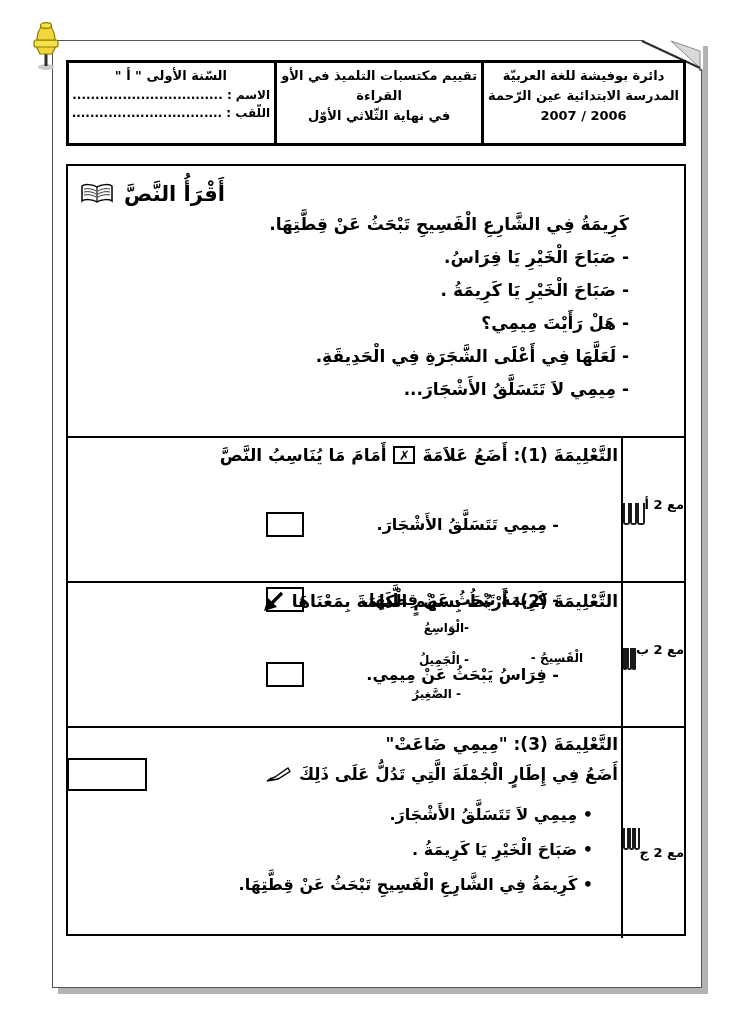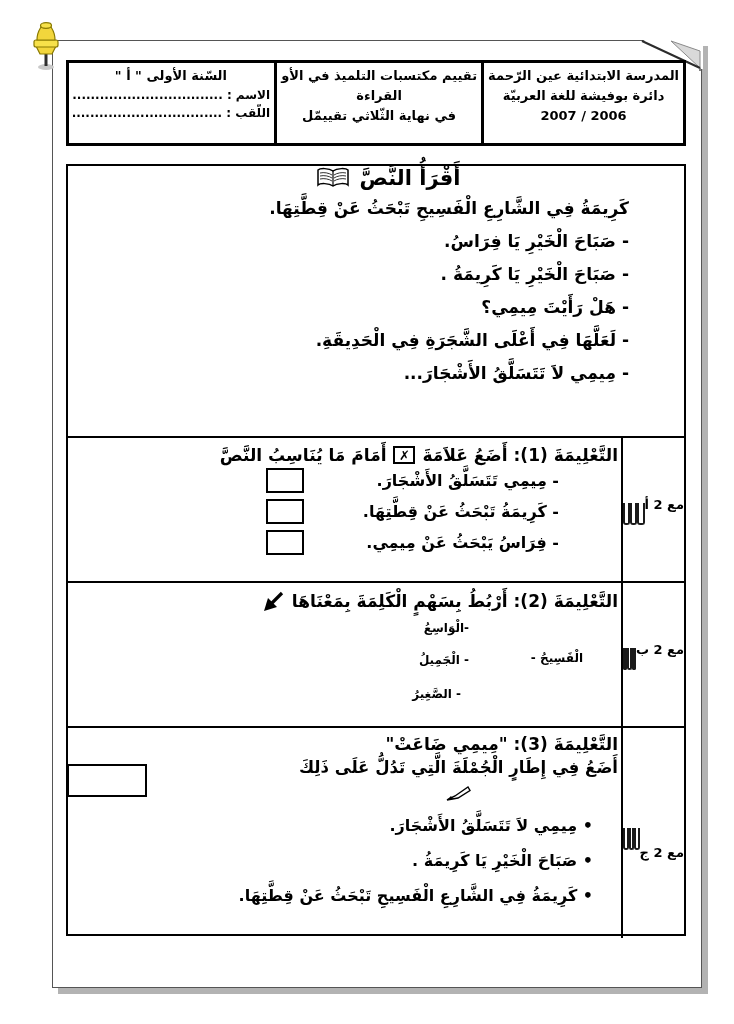--- a/index.html
+++ b/index.html
@@ -29,21 +29,21 @@
   .hcell-class  { flex:1; }
   .hline { white-space:nowrap; }
   .id-line { text-align:right; font-size:12px; line-height:1.5; white-space:nowrap; overflow:hidden; }
 
   
   .main-box {
     position:absolute; left:13px; top:123px; width:620px; height:772px;
     border:2px solid #000; background:#fff;
   }
   .reading { position:absolute; top:0; left:0; right:0; height:270px; direction:rtl; }
-  .reading-title { margin-top:0; text-align:center; font-size:21px; font-weight:bold; }
+  .reading-title { margin-top:16px; text-align:left; font-size:21px; font-weight:bold; }
   .reading-title .t-inner { display:inline-flex; align-items:center; gap:10px; direction:rtl; transform:translateX(12px); }
   .reading-lines { padding:2px 55px 0 10px; }
   .r-line { direction:rtl; text-align:right; font-size:17px; font-weight:bold; line-height:33px; white-space:nowrap; }
 
   .section { position:absolute; left:0; right:0; display:flex; direction:rtl; border-top:2px solid #000; }
   .sec1 { top:270px; height:145px; }
   .sec2 { top:415px; height:145px; }
   .sec3 { top:560px; height:212px; }
 
   .sec-content { flex:1; direction:rtl; position:relative; }
@@ -54,28 +54,28 @@
   .mlabel { font-size:13px; font-weight:bold; margin-top:3px; white-space:nowrap; }
   .mbox { width:30px; height:22px; border:2px solid #1a1a1a; border-top:none; border-radius:0 0 3px 3px; background:#fff; }
   .mcol-s1 .mlabel, .mcol-s2 .mlabel { margin-bottom:14px; }
   .mcol-s1 .mbox, .mcol-s2 .mbox { margin-top:9px; }
   .mcol-s3 .mlabel { margin-top:40px; margin-bottom:2px; }
   .mcol-s3 .mbox { margin-top:12px; }
 
   .sec-header { display:flex; direction:rtl; align-items:center; gap:7px; padding:7px 3px 0 0; font-size:17px; font-weight:bold; white-space:nowrap; }
   .boxed-x { display:inline-flex; width:22px; height:18px; border:2px solid #000; align-items:center; justify-content:center; font-size:13px; font-weight:bold; background:#fff; }
 
-  .s1-item { position:relative; height:31px; line-height:31px; direction:rtl; text-align:right; padding-right:62px; font-size:16px; font-weight:bold; white-space:nowrap; }
+  .s1-item { position:relative; height:31px; line-height:31px; direction:rtl; text-align:right; padding-right:62px; font-size:16px; font-weight:bold; white-space:nowrap;margin-top:44px; }
   .s1-check { position:absolute; left:198px; top:3px; width:38px; height:25px; border:2px solid #000; background:#fff; }
 
   .s2-abs { position:absolute; font-size:12px; font-weight:bold; white-space:nowrap; direction:rtl; }
 
   .s3-title { direction:rtl; text-align:right; padding:6px 3px 0 0; font-size:17px; font-weight:bold; }
   .s3-instr { display:flex; direction:rtl; align-items:center; justify-content:space-between; padding:4px 3px 0 0; font-size:16.5px; font-weight:bold; }
-  .s3-instr-right { display:flex; direction:rtl; align-items:center; gap:8px; white-space:nowrap;flex-direction:column; }
+  .s3-instr-right { display:flex; direction:rtl; align-items:center; gap:8px; white-space:nowrap; }
   .answer-frame { width:80px; height:33px; border:2px solid #000; background:#fff; margin-left:-1px; }
   .s3-bullet { direction:rtl; text-align:right; padding-right:28px; font-size:16px; font-weight:bold; height:35px; line-height:35px; white-space:nowrap; }
   .s3-bullets { margin-top:6px; }
 </style>
 </head>
 <body>
 
 <div class="canvas">
 
   <svg class="pushpin" width="42" height="54" viewBox="0 0 42 54">
@@ -91,28 +91,28 @@
 
     <svg class="fold" width="62" height="32" viewBox="0 0 62 32">
       <polygon points="0,0 62,0 62,30 59,30" fill="#ffffff"></polygon>
       <polygon points="30,2 59,29 59,12" fill="#d9d9d9" stroke="#8a8a8a" stroke-width="1"></polygon>
       <line x1="1" y1="2" x2="59" y2="29" stroke="#2b2b2b" stroke-width="2"></line>
       <line x1="59" y1="29" x2="59" y2="32" stroke="#555" stroke-width="1.5"></line>
     </svg>
 
     <div class="header-table">
       <div class="hcell hcell-school">
+        <div class="hline">دائرة بوفيشة للغة العربيّة</div>
         <div class="hline">المدرسة الابتدائية عين الرّحمة</div>
-        <div class="hline">دائرة بوفيشة للغة العربيّة</div>
         <div class="hline" dir="rtl">2006 / 2007</div>
       </div>
       <div class="hcell hcell-eval">
         <div class="hline">تقييم مكتسبات التلميذ في الأو</div>
         <div class="hline">القراءة</div>
-        <div class="hline">في نهاية الثّلاثي تقييمّل</div>
+        <div class="hline">في نهاية الثّلاثي الأوّل</div>
       </div>
       <div class="hcell hcell-class">
         <div class="hline">السّنة الأولى " أ "</div>
         <div class="id-line" dir="rtl">الاسم : .................................</div>
         <div class="id-line" dir="rtl">اللّقب : .................................</div>
       </div>
     </div>
 
     <div class="main-box">
 

